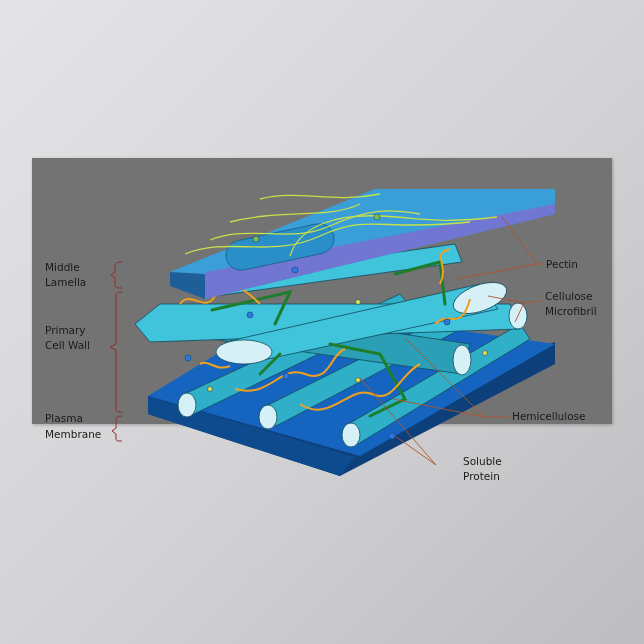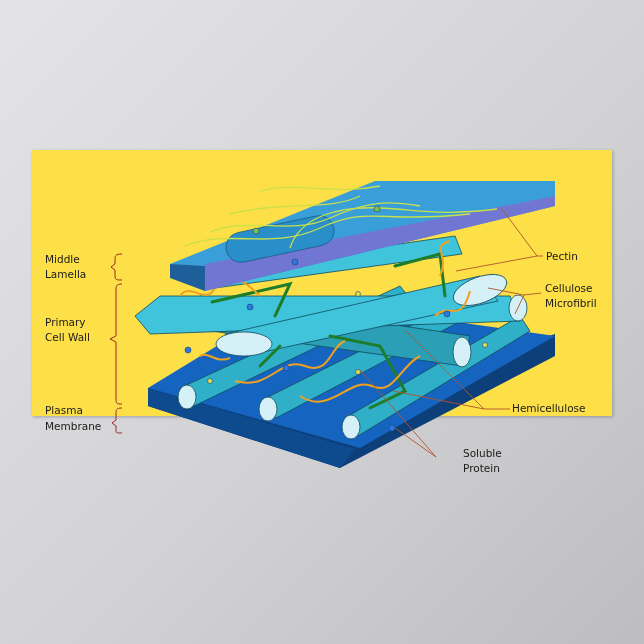--- a/index.html
+++ b/index.html
@@ -3,22 +3,22 @@
 <meta charset="utf-8">
 <style>
   html, body { margin: 0; padding: 0; }
   body {
     width: 644px; height: 644px; overflow: hidden;
     background: linear-gradient(135deg, #e4e4e6 0%, #d2d2d4 55%, #bdbdbf 100%);
     font-family: "DejaVu Sans", sans-serif;
     position: relative;
   }
   .poster {
-    position: absolute; left: 32px; top: 150px; width: 580px; height: 266px;
-    background: #fde047;
+    position: absolute; left: 32px; top: 158px; width: 580px; height: 266px;
+    background: #737373;
     box-shadow: 1px 1px 3px rgba(0,0,0,0.25);
   }
   svg { position: absolute; left: 0; top: 0; }
   .lbl { font-family: "DejaVu Sans", sans-serif; font-size: 10.5px; fill: #1a1a1a; }
 </style>
 </head>
 <body>
 
 <div class="poster">
 <svg width="580" height="336" viewBox="32 154 580 336">

